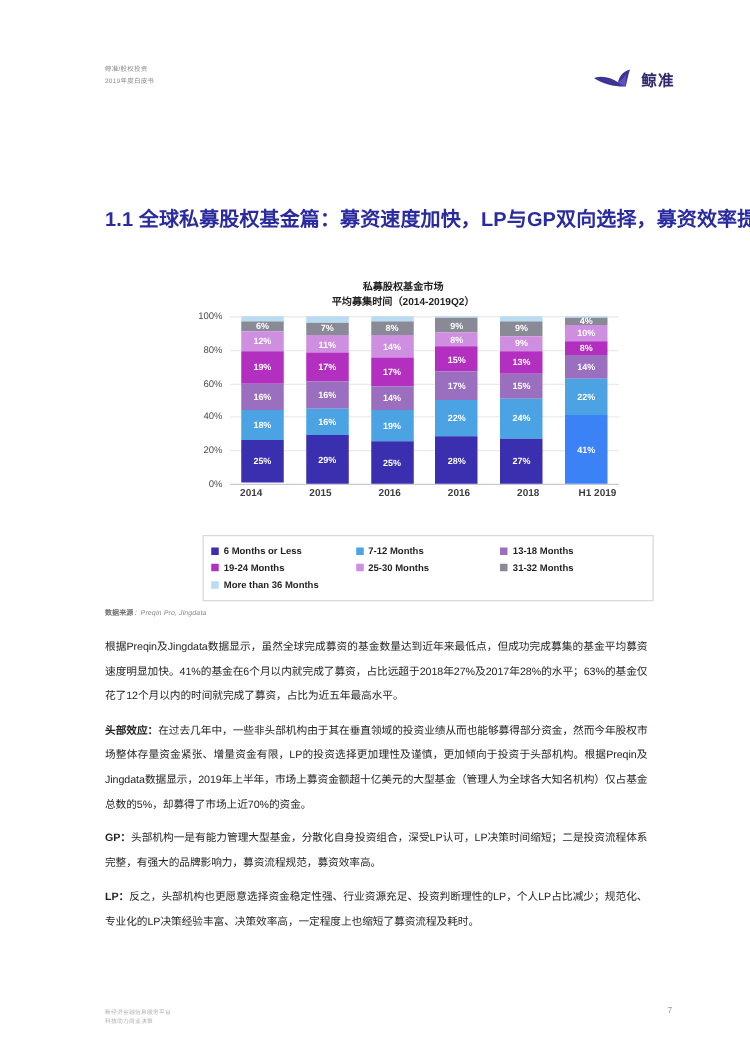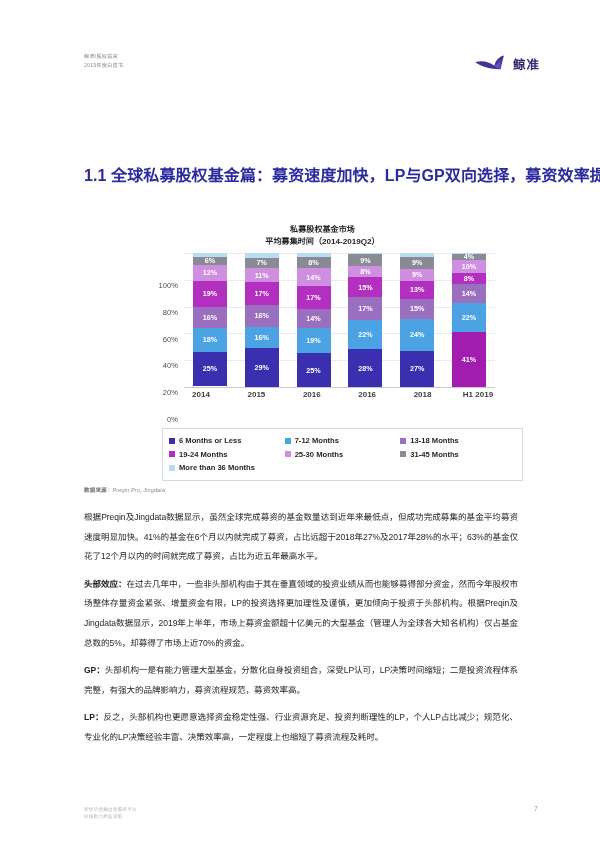--- a/index.html
+++ b/index.html
@@ -28,21 +28,21 @@
   .bullet{position:absolute;left:86px;top:198px;right:60px;display:flex;gap:11px;
           align-items:flex-start;}
   .bullet .sq{width:5px;height:5px;background:#3b3ba8;margin-top:5px;flex:0 0 auto;}
   .bullet .txt{font-size:8.6px;line-height:13px;color:#231f20;}
 
   
   .chart-wrap{position:absolute;left:150px;top:224px;width:345px;}
   .chart-title{text-align:center;font-size:8.1px;font-weight:700;line-height:11.5px;color:#231f20;}
   .chart-title .sub{font-weight:700;}
   .plot{position:relative;margin-top:6px;height:150px;}
-  .yaxis{position:absolute;left:0;top:0;width:32px;height:134px;margin-top:32px;}
+  .yaxis{position:absolute;left:0;top:0;width:32px;height:134px;}
   .ytick{position:absolute;right:4px;font-size:7.6px;color:#4c4c4c;transform:translateY(-50%);
          white-space:nowrap;}
   .grid{position:absolute;left:34px;right:0;top:0;height:134px;}
   .gline{position:absolute;left:0;right:0;height:1px;background:#e9e9ef;}
   .gline.base{background:#c9c9d4;}
   .bars{position:absolute;left:34px;right:0;top:0;height:134px;display:flex;
         justify-content:space-around;align-items:flex-end;}
   .barcol{width:34px;height:134px;display:flex;flex-direction:column;position:relative;}
   .seg{display:flex;align-items:center;justify-content:center;font-size:7.2px;
        font-weight:700;color:#ffffff;overflow:hidden;line-height:1;}
@@ -234,21 +234,21 @@
             </div>
             <div class="seg" style="height: 10.72px; background: rgb(179, 47, 192);">
               <span>8%</span>
             </div>
             <div class="seg" style="height: 18.76px; background: rgb(155, 111, 192);">
               <span>14%</span>
             </div>
             <div class="seg" style="height: 29.48px; background: rgb(75, 163, 227);">
               <span>22%</span>
             </div>
-            <div class="seg" style="height: 54.94px; background: #a21caf;">
+            <div class="seg" style="height: 54.94px; background: #3b82f6;">
               <span>41%</span>
             </div>
           </div>
         </div>
       <div class="xaxis" id="xaxis">
           <div class="xlab">2014</div>
           <div class="xlab">2015</div>
           <div class="xlab">2016</div>
           <div class="xlab">2016</div>
           <div class="xlab">2018</div>
@@ -273,21 +273,21 @@
       <div class="lg-item">
         <span class="lg-sw" style="background: rgb(179, 47, 192);"></span>
         <span>19-24 Months</span>
       </div>
       <div class="lg-item">
         <span class="lg-sw" style="background: rgb(207, 143, 224);"></span>
         <span>25-30 Months</span>
       </div>
       <div class="lg-item">
         <span class="lg-sw" style="background: rgb(138, 138, 150);"></span>
-        <span>31-45 Months</span>
+        <span>31-32 Months</span>
       </div>
       <div class="lg-item">
         <span class="lg-sw" style="background: rgb(185, 220, 242);"></span>
         <span>More than 36 Months</span>
       </div>
     </div>
 
   <div class="source">
     <b>数据来源</b><span>：</span><span>Preqin Pro, Jingdata</span>
   </div>

